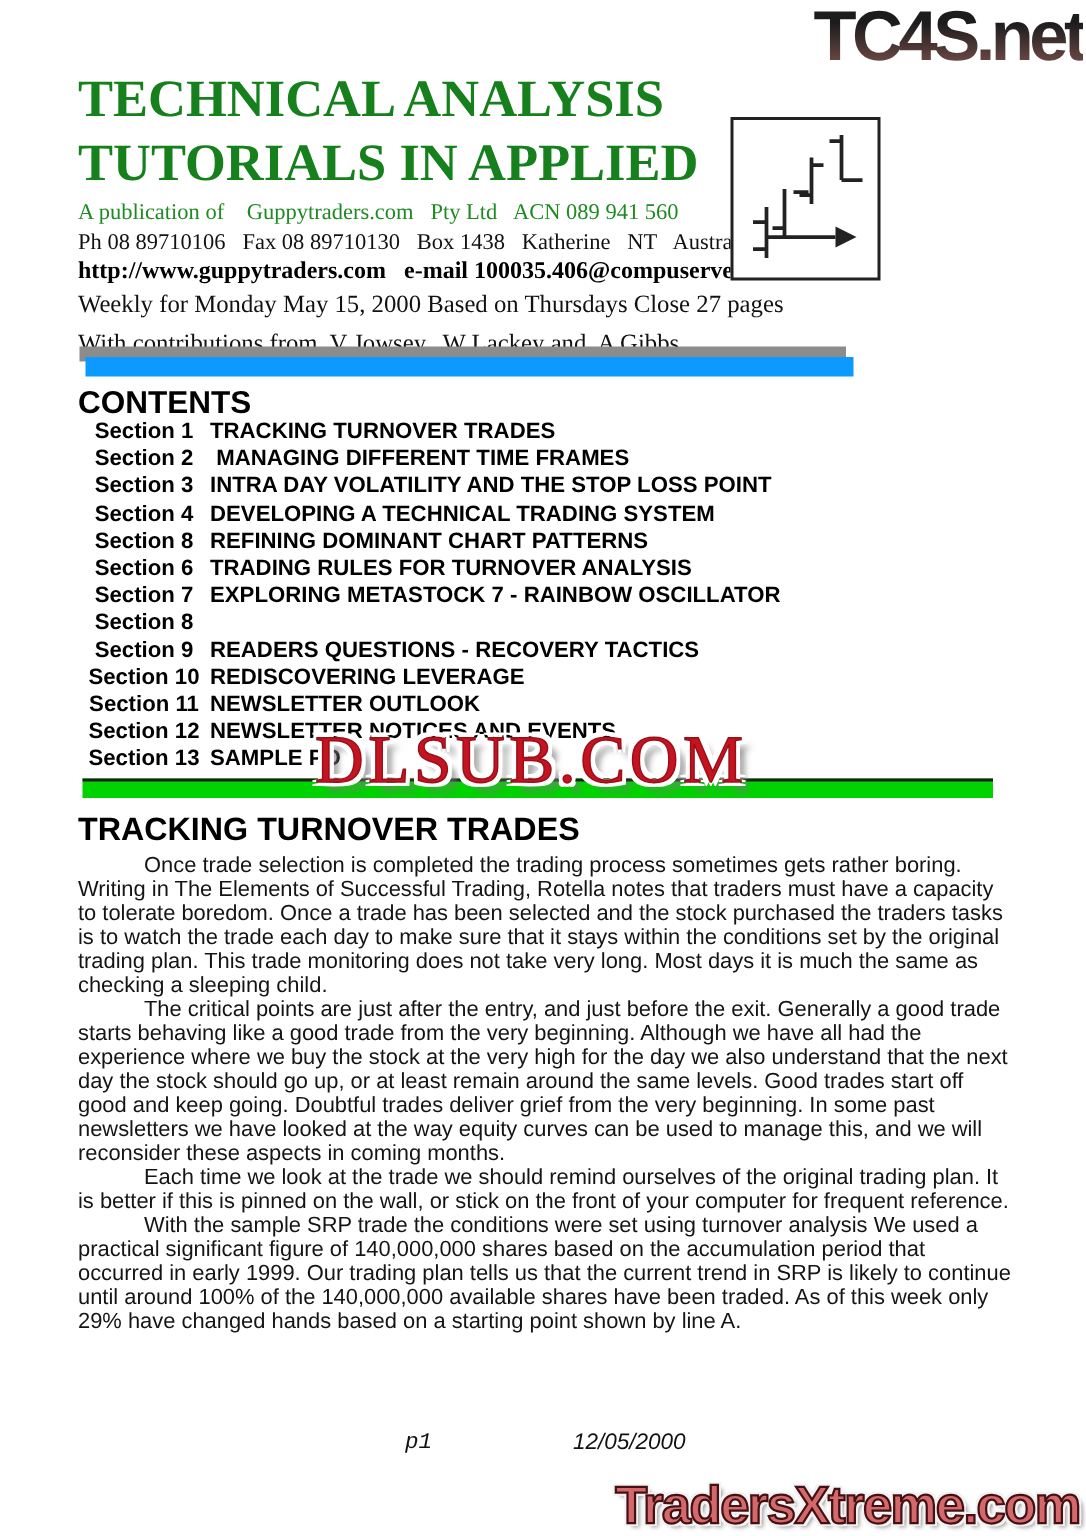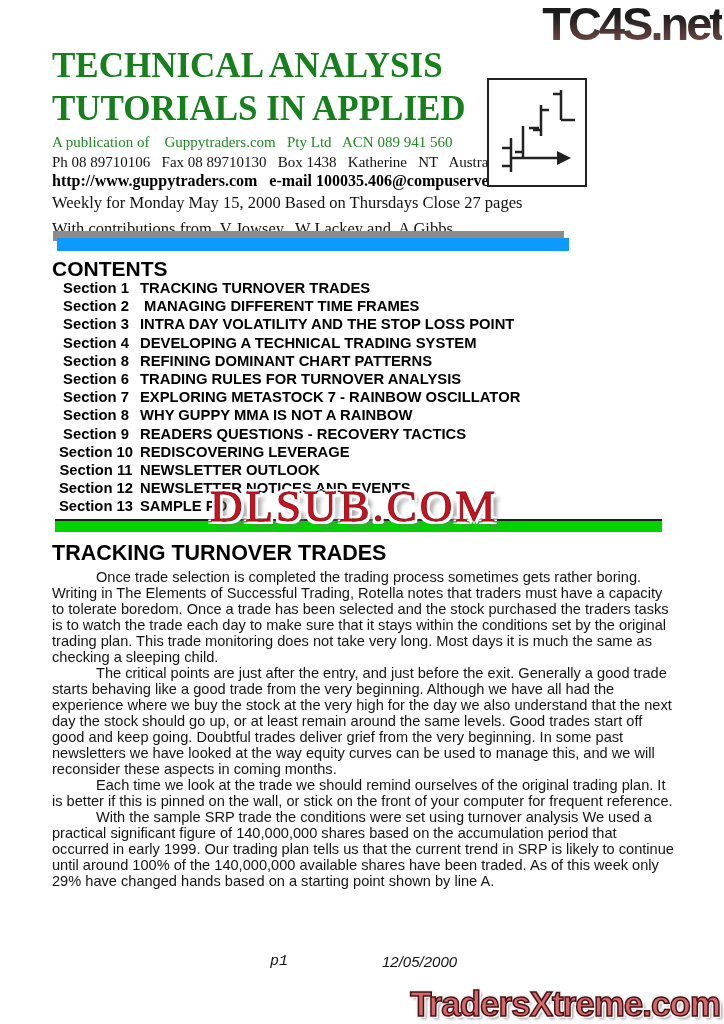--- a/index.html
+++ b/index.html
@@ -172,21 +172,20 @@
     <div class="toc-row">
         <span class="toc-num">Section 6</span>
         <span class="toc-title">TRADING RULES FOR TURNOVER ANALYSIS</span>
       </div>
     <div class="toc-row">
         <span class="toc-num">Section 7</span>
         <span class="toc-title">EXPLORING METASTOCK 7 - RAINBOW OSCILLATOR</span>
       </div>
     <div class="toc-row">
         <span class="toc-num">Section 8</span>
-        <span class="toc-title">WHY GUPPY MMA IS NOT A RAINBOW</span>
       </div>
     <div class="toc-row">
         <span class="toc-num">Section 9</span>
         <span class="toc-title">READERS QUESTIONS - RECOVERY TACTICS</span>
       </div>
     <div class="toc-row">
         <span class="toc-num">Section 10</span>
         <span class="toc-title">REDISCOVERING LEVERAGE</span>
       </div>
     <div class="toc-row">

